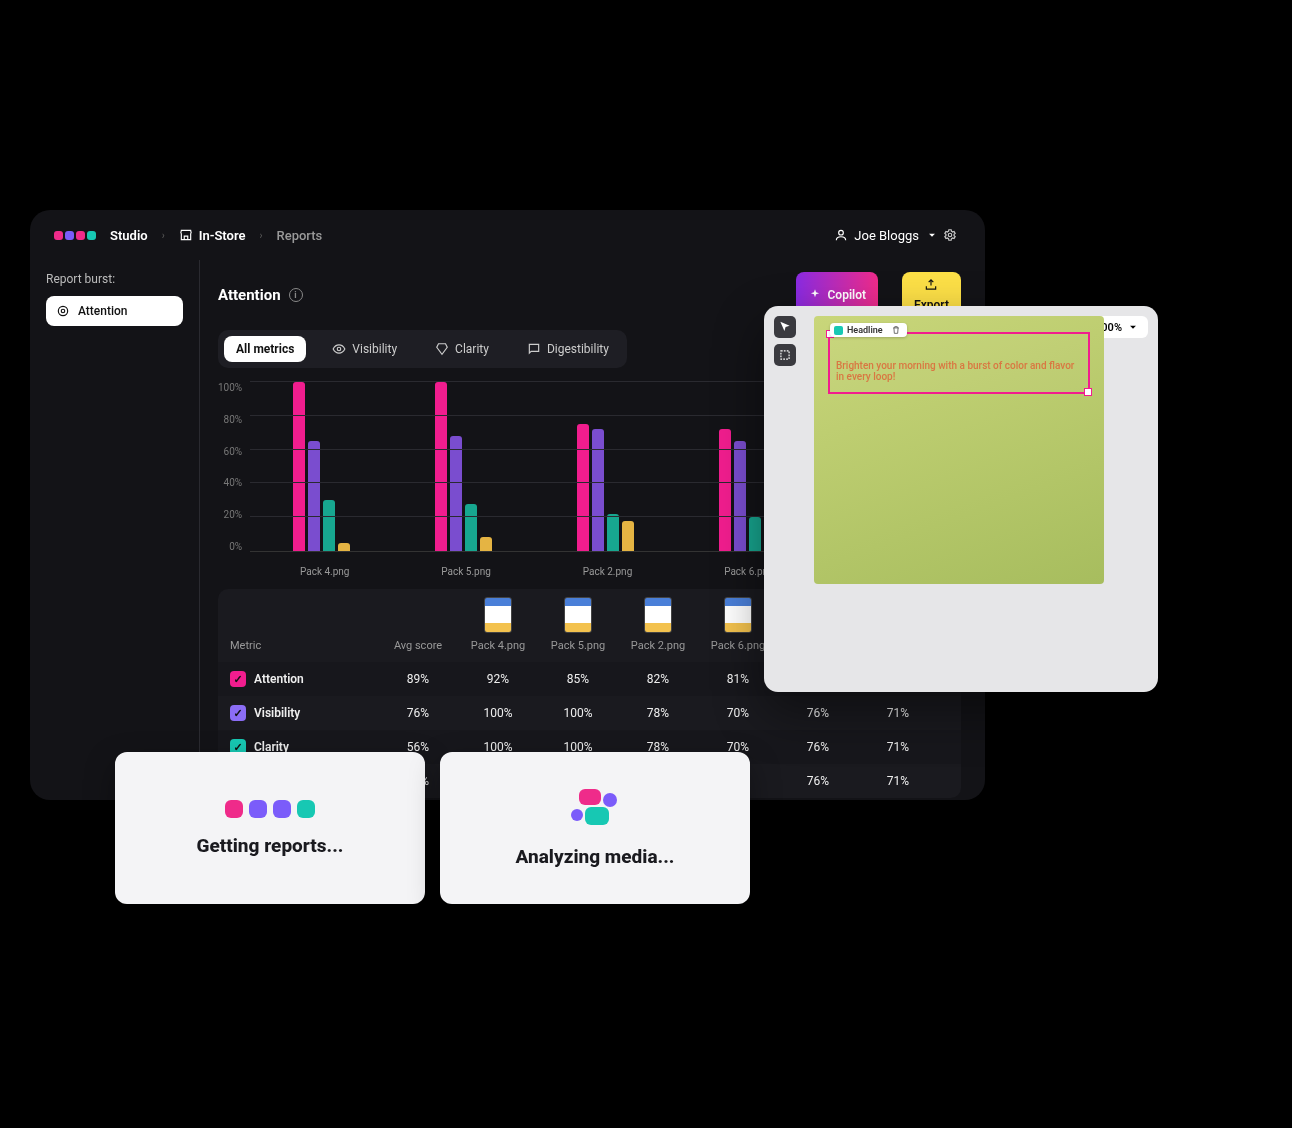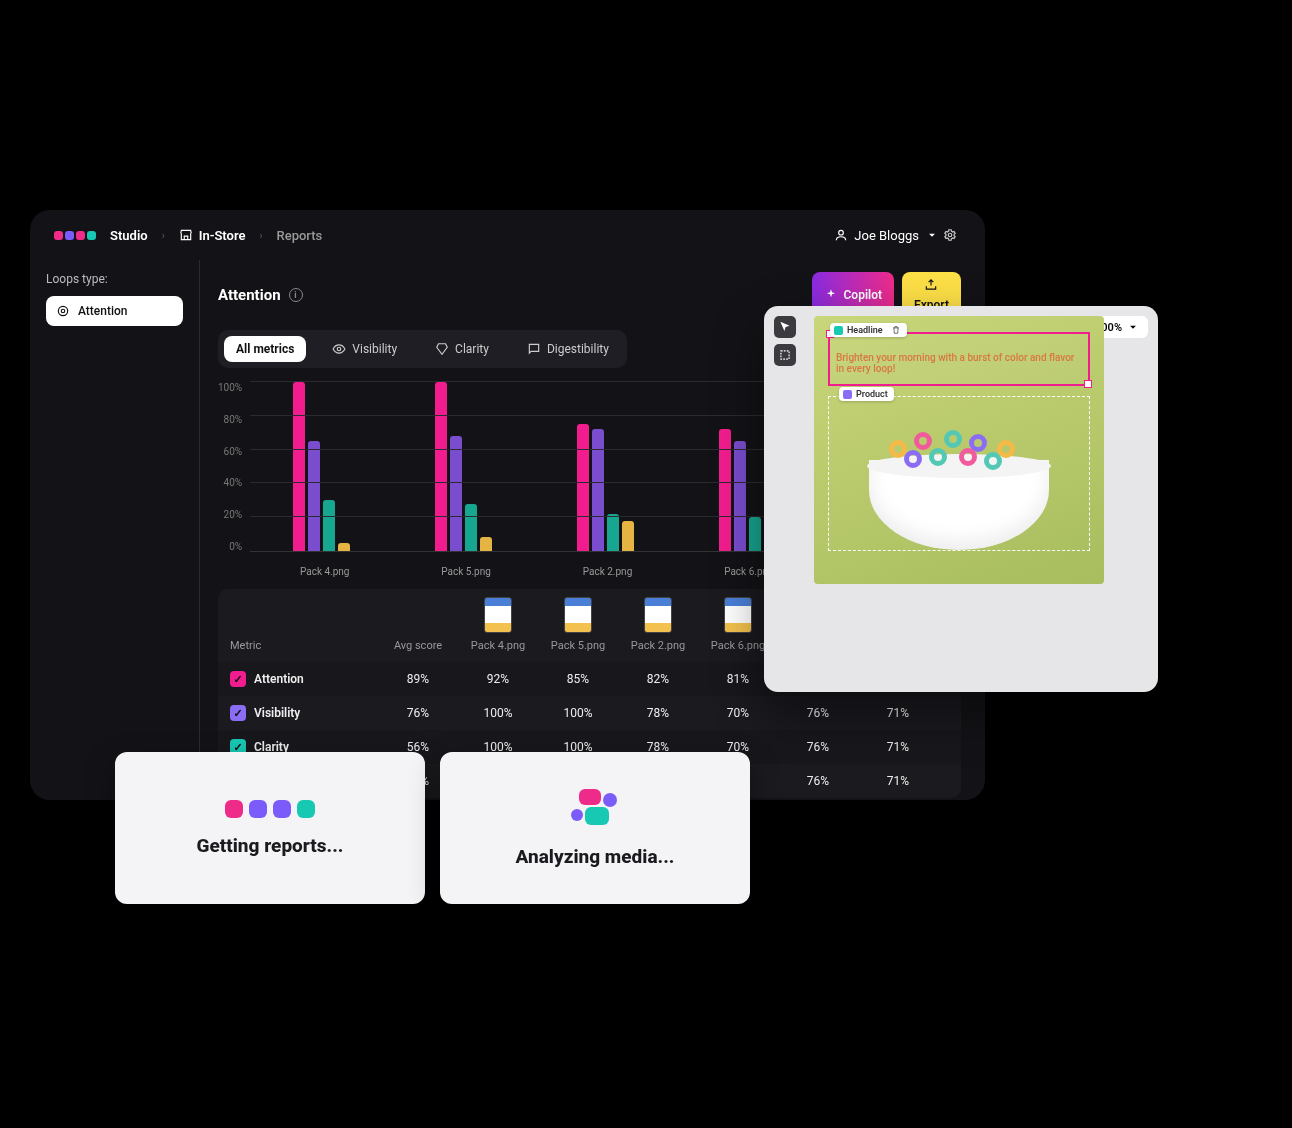--- a/index.html
+++ b/index.html
@@ -98,21 +98,21 @@
       display: flex;
       justify-content: space-between;
       align-items: center;
       margin-bottom: 12px;
     }
     .panel-title {
       color: #fff; font-size: 15px; font-weight: 700;
       display: flex; align-items: center; gap: 8px;
     }
     .info-ic { width: 14px; height: 14px; border: 1.5px solid #888; border-radius: 50%; display:inline-flex; align-items:center; justify-content:center; font-size:9px; color:#888; }
-    .head-actions { display: flex; gap: 8px; }
+    .head-actions { display: flex; gap: 24px; }
     .btn {
       display: inline-flex; align-items: center; gap: 6px;
       padding: 6px 12px; border-radius: 8px; font-size: 12px; font-weight: 600;
       cursor: pointer;
     }
     .btn-copilot { background: linear-gradient(90deg, #8a2be2, #ef2b8a); color:#fff; }
     .btn-export { background:#fde047; color:#111;flex-direction:column; }
 
     
     .tabs {
@@ -257,21 +257,21 @@
     .tag.desc-tag{ top:-10px; left:0; }
     .tag.desc-tag .sw{ background:#8b6df5; }
     .badge-pill {
       background:#d97742; color:#fff; font-size:9px; font-weight:700;
       padding:7px 12px; border-radius:6px; letter-spacing:0.5px;
     }
     .vegan-txt { color:#d97742; font-size:10px; font-weight:700; letter-spacing:0.5px; }
     .headline {
       color:#236a5b; font-weight:800; font-size:30px; line-height:0.95;
     }
-    .subline { color:#d97742; font-size:10px; margin-top:12px; font-weight:500; }
+    .subline { color:#d97742; font-size:10px; margin-top:20px; font-weight:500; }
 
     
     .status-card {
       position:absolute;
       width: 310px; height: 152px;
       background:#f4f4f6; border-radius:12px;
       box-shadow: 0 12px 30px rgba(0,0,0,0.35);
       display:flex; flex-direction:column; align-items:center; justify-content:center;
       gap: 16px;
     }
@@ -336,21 +336,21 @@
         <svg class="ic" viewBox="0 0 24 24" fill="none" stroke="currentColor" stroke-width="2">
             <circle cx="12" cy="12" r="3"></circle>
             <path d="M19 12a7 7 0 0 0-.1-1.2l2-1.6-2-3.4-2.4 1a7 7 0 0 0-2-1.2L14 3h-4l-.5 2.6a7 7 0 0 0-2 1.2l-2.4-1-2 3.4 2 1.6A7 7 0 0 0 5 12c0 .4 0 .8.1 1.2l-2 1.6 2 3.4 2.4-1c.6.5 1.3.9 2 1.2L10 21h4l.5-2.6c.7-.3 1.4-.7 2-1.2l2.4 1 2-3.4-2-1.6c.1-.4.1-.8.1-1.2z"></path>
           </svg>
       </span>
     </div>
   </div>
 
   <div class="body">
     <div class="sidebar">
-      <div class="sidebar-label">Loops type:</div>
+      <div class="sidebar-label">Report burst:</div>
       <div class="sidebar-pill">
         <svg class="ic" viewBox="0 0 24 24" fill="none" stroke="#111" stroke-width="2">
             <circle cx="12" cy="12" r="8"></circle>
             <circle cx="12" cy="12" r="3"></circle>
           </svg>
         <span>Attention</span>
       </div>
     </div>
 
     <div class="main">
@@ -574,37 +574,20 @@
       <span class="tag headline-tag">
         <span class="sw"></span>
         <span>Headline</span>
         <svg class="ic" style="width:10px;height:10px;margin-left:4px" viewBox="0 0 24 24" fill="none" stroke="#555" stroke-width="2">
             <path d="M5 7h14M9 7V4h6v3M7 7l1 13h8l1-13"></path>
           </svg>
       </span>
       <div class="subline">Brighten your morning with a burst of color and flavor in every loop!</div>
     </div>
 
-    <div class="product-box">
-      <span class="tag product-tag">
-        <span class="sw"></span>
-        <span>Product</span>
-      </span>
-      <div class="bowl">
-        <span class="cereal" style="left:20px;top:-20px;border-color:#f5b947"></span>
-        <span class="cereal" style="left:45px;top:-28px;border-color:#f15a9c"></span>
-        <span class="cereal" style="left:75px;top:-30px;border-color:#52c8b5"></span>
-        <span class="cereal" style="left:100px;top:-26px;border-color:#8b6df5"></span>
-        <span class="cereal" style="left:128px;top:-20px;border-color:#f5b947"></span>
-        <span class="cereal" style="left:60px;top:-12px;border-color:#52c8b5"></span>
-        <span class="cereal" style="left:90px;top:-12px;border-color:#f15a9c"></span>
-        <span class="cereal" style="left:115px;top:-8px;border-color:#52c8b5"></span>
-        <span class="cereal" style="left:35px;top:-10px;border-color:#8b6df5"></span>
-      </div>
-    </div>
 
   </div>
 </div>
 
 <div class="status-card status-reports">
   <div class="dots row">
     <span></span>
       <span></span>
       <span></span>
       <span></span>

